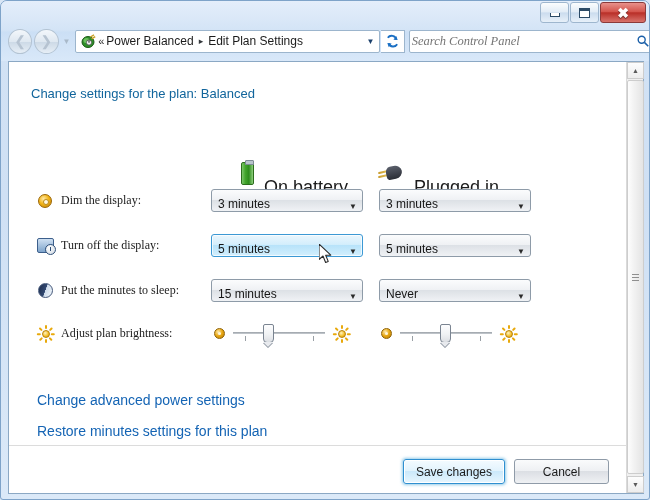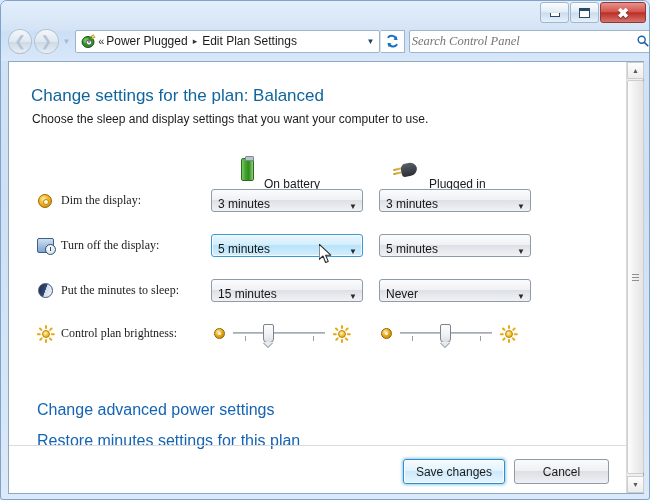--- a/index.html
+++ b/index.html
@@ -124,35 +124,35 @@
     background: #ffffff;
     border: 1px solid #8ba8c4;
   }
   .content {
     position: absolute; left: 0; top: 0;
     width: 618px; height: 431px;
     overflow: hidden;
   }
   .h1 {
     position: absolute; left: 22px; top: 24px;
-    font-size: 17px; color: #11659c;
+    font-size: 13px; color: #11659c;
     font-family: "Liberation Sans", sans-serif;
     white-space: nowrap;
   }
   .sub {
     position: absolute; left: 23px; top: 50px;
     font-size: 12px; color: #1b1b1b;
     white-space: nowrap;
   }
 
   
   .colhdr { position: absolute; display: flex; align-items: center; }
-  .colhdr .lbl { font-size: 12px; color: #1b1b1b; margin-left: 10px; white-space: nowrap; margin-top: 29px; }
+  .colhdr .lbl { font-size: 18px; color: #1b1b1b; margin-left: 10px; white-space: nowrap; margin-top: 29px; }
   .col-bat { left: 232px; top: 86px; }
-  .col-plg { left: 384px; top: 86px; }
+  .col-plg { left: 369px; top: 86px; }
 
   
   .ico-battery {
     width: 13px; height: 23px; position: relative;
     background: linear-gradient(to right, #7cc66a 0%, #42a52c 30%, #2e8c1d 62%, #8fd07e 100%);
     border: 1px solid #2b6d1c; border-radius: 2px;
   }
   .ico-battery::before {
     content: ""; position: absolute; left: 3px; top: -3px;
     width: 7px; height: 3px; background: #b9c4cc; border: 1px solid #7d8b95;
@@ -288,21 +288,21 @@
     border-right: 5.5px solid transparent;
     border-top: 5px solid #e8eaee;
     filter: drop-shadow(0 1px 0 #7a8491);
   }
   .sl-left  { left: 205px; }
   .sl-right { left: 372px; }
 
   
   .link {
     position: absolute; left: 28px;
-    font-size: 16px; color: #1464b4; cursor: pointer; white-space: nowrap; margin-top: 9px;
+    font-size: 14px; color: #1464b4; cursor: pointer; white-space: nowrap;
   }
 
   
   .sep {
     position: absolute; left: 0; top: 383px; width: 618px; height: 1px;
     background: #dcdcdc;
   }
   .btnrow { position: absolute; right: 18px; top: 397px; display: flex; gap: 9px; }
   .pbtn {
     min-width: 95px; height: 25px; padding: 0 12px;
@@ -382,21 +382,21 @@
           <ellipse cx="6.5" cy="7.5" rx="3" ry="2.6" fill="#7fd06f" opacity=".75"></ellipse>
           <circle cx="9" cy="9.5" r="2.6" fill="#f2f4f6" stroke="#4a4a4a" stroke-width=".8"></circle>
           <rect x="8.4" y="7.4" width="1.2" height="2.3" fill="#3a3a3a"></rect>
           <path d="M10 3.4 L13.6 1.2 L14.4 2.4 L10.8 4.6 Z" fill="#c9a227"></path>
           <path d="M11.2 5.2 L14.8 3.0 L15.6 4.2 L12 6.4 Z" fill="#c9a227"></path>
         </svg>
       </div>
       <div class="crumbs">
         <span class="crumb-chev">«</span>
 
-        <span class="crumb-txt">Power Plugged</span>
+        <span class="crumb-txt">Power Balanced</span>
         <span class="crumb-sep">▸</span>
         <span class="crumb-txt">Edit Plan Settings</span>
       </div>
       <div class="addr-dd">
         <span>▼</span>
       </div>
     </div>
 
     <div class="refresh">
       <svg width="15" height="15" viewBox="0 0 16 16">
@@ -413,21 +413,20 @@
         <circle cx="6.5" cy="6.5" r="4" fill="none" stroke="#1a5fa8" stroke-width="1.6"></circle>
         <line x1="9.6" y1="9.6" x2="14" y2="14" stroke="#1a5fa8" stroke-width="1.8"></line>
       </svg>
     </div>
   </div>
 
   <div class="pane">
     <div class="content">
 
       <div class="h1">Change settings for the plan: Balanced</div>
-      <div class="sub">Choose the sleep and display settings that you want your computer to use.</div>
 
       <div class="colhdr col-bat">
         <div class="ico-battery"></div>
         <span class="lbl">On battery</span>
       </div>
       <div class="colhdr col-plg">
         <div class="ico-plug">
           <div class="p1"></div>
             <div class="p2"></div>
             <div class="body"></div>
@@ -485,21 +484,21 @@
       <div class="row" style="top:258px">
         <div class="rico">
           <div class="ico-sun">
               <i></i>
               <i></i>
               <i></i>
               <i></i>
               <div class="core"></div>
             </div>
         </div>
-        <span class="rlbl">Control plan brightness:</span>
+        <span class="rlbl">Adjust plan brightness:</span>
 
         <div class="slider sl-left">
           <div class="dot"></div>
           <div class="track">
             <div class="line"></div>
             <div class="tick" style="left:12px"></div>
             <div class="tick" style="left:80px"></div>
             <div class="thumb" style="left:30px"></div>
           </div>
           <div class="ico-sun">

